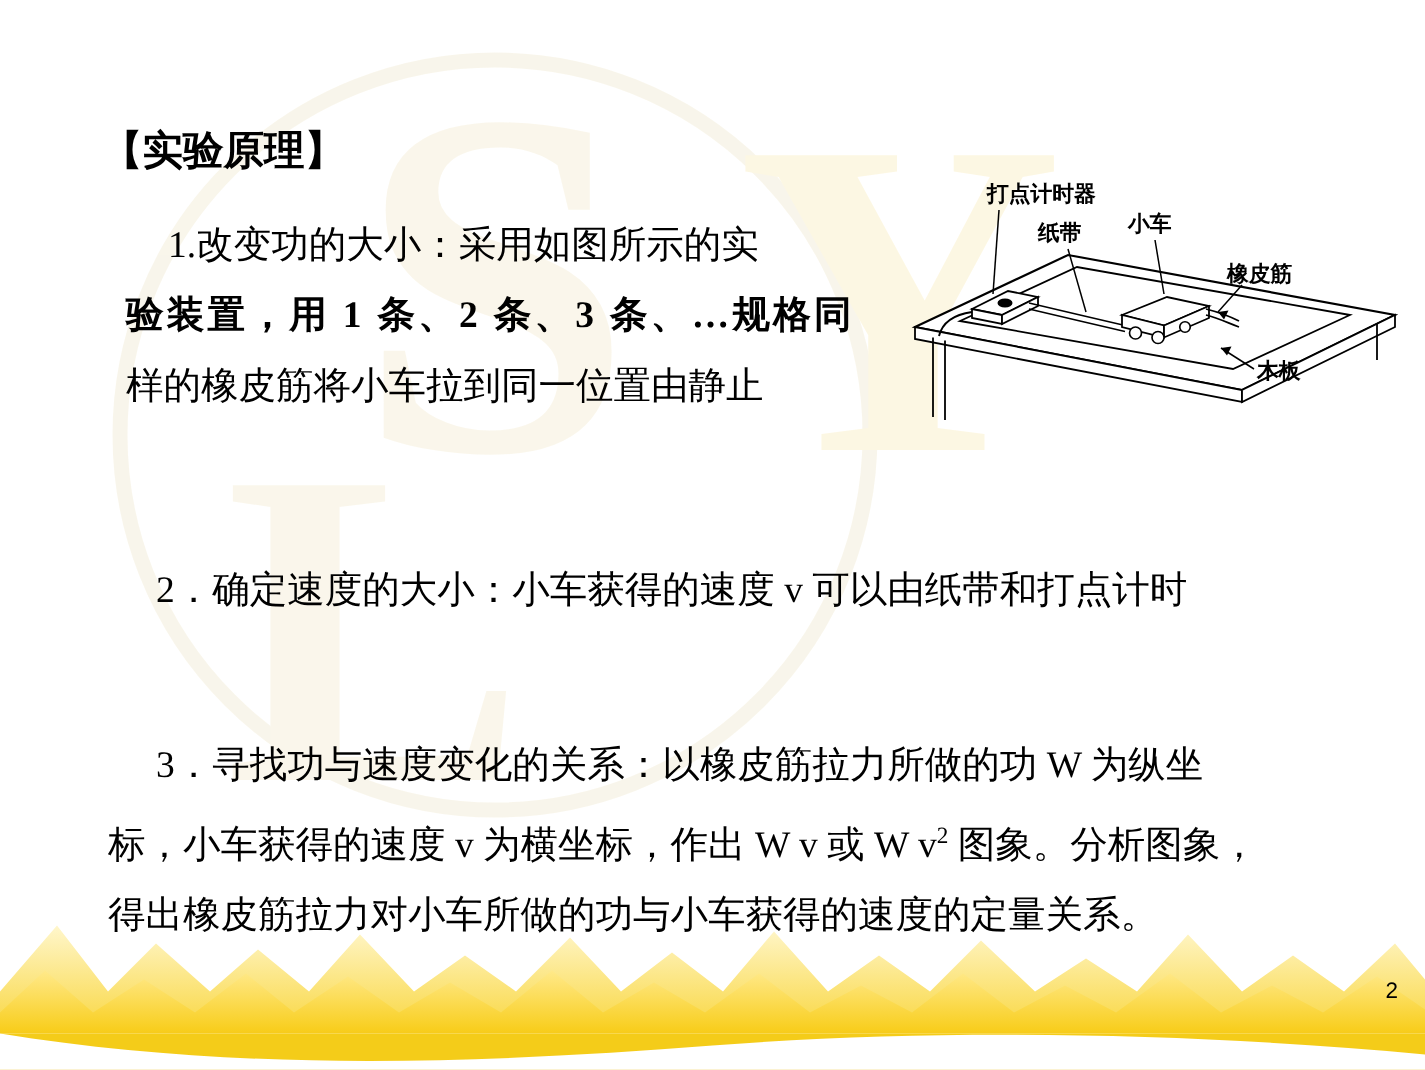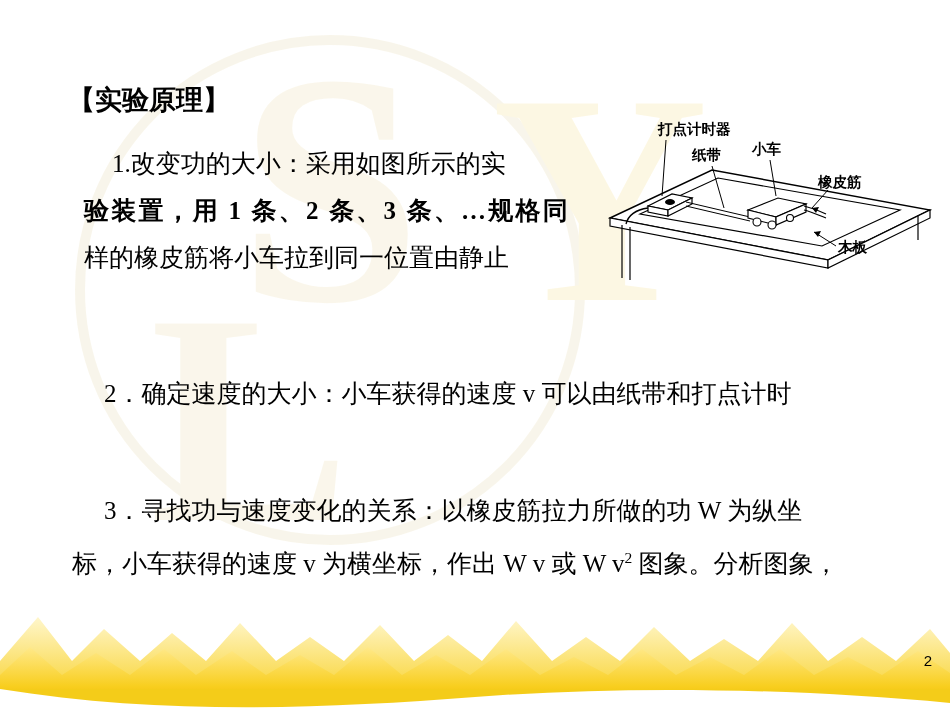--- a/index.html
+++ b/index.html
@@ -166,20 +166,21 @@
     <span class="ln">样的橡皮筋将小车拉到同一位置由静止</span>
   </div>
 
   <div class="para" id="para2">
     <span class="ln ind">2．确定速度的大小：小车获得的速度 v 可以由纸带和打点计时</span>
   </div>
 
   <div class="para" id="para3">
     <span class="ln ind">3．寻找功与速度变化的关系：以橡皮筋拉力所做的功 W 为纵坐</span>
     <span class="ln"><span>标，小车获得的速度 v 为横坐标，作出 W v 或 W v</span><sup>2</sup><span> 图象。分析图象，</span></span>
+    <span class="ln">得出橡皮筋拉力对小车所做的功与小车获得的速度的定量关系。</span>
   </div>
 
   <div class="figure">
     <svg width="340" height="170" viewBox="0 0 340 170" xmlns="http://www.w3.org/2000/svg">
 
       <polygon points="10,100 112,52 330,92 228,142" fill="#ffffff" stroke="#000000" stroke-width="1.4"></polygon>
 
       <polygon points="10,100 228,142 228,150 10,108" fill="#ffffff" stroke="#000000" stroke-width="1.2"></polygon>
       <polygon points="228,142 330,92 330,100 228,150" fill="#ffffff" stroke="#000000" stroke-width="1.2"></polygon>
 

